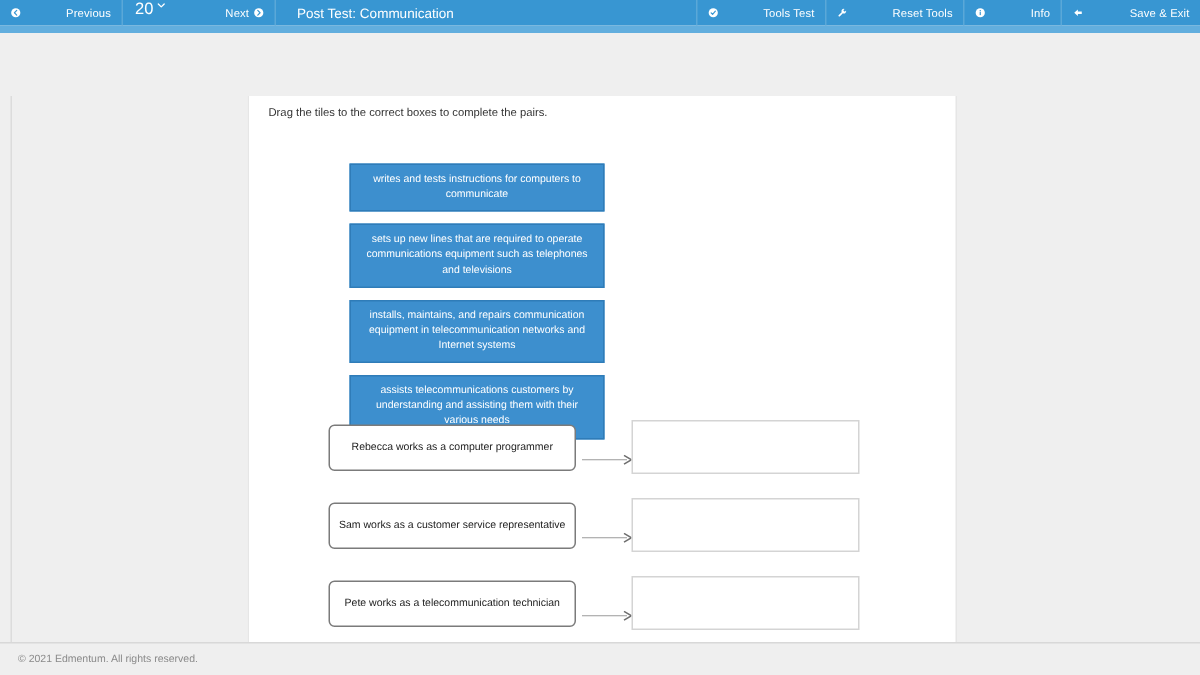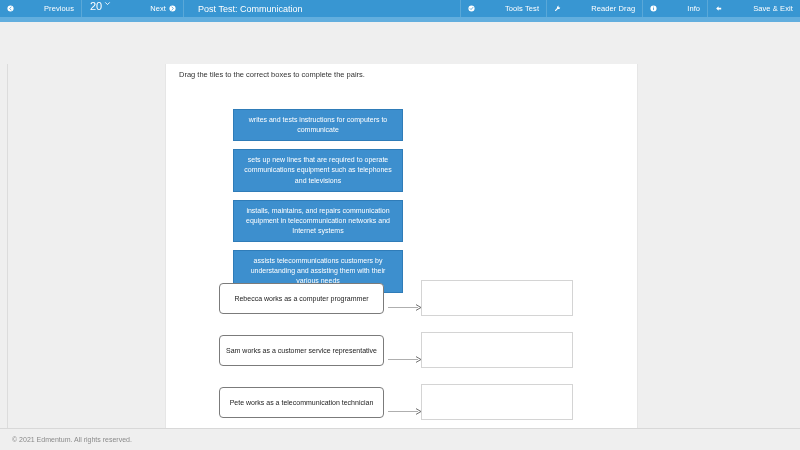--- a/index.html
+++ b/index.html
@@ -209,21 +209,21 @@
       </span>
       <span class="nav-label">Tools Test</span>
     </div>
 
     <div class="nav-btn">
       <span class="ico">
         <svg width="7" height="7" viewBox="0 0 16 16">
             <path d="M11.5 2.2 a3.6 3.6 0 0 0-4.4 4.9 L2.4 11.8 a1.3 1.3 0 0 0 1.8 1.8 l4.7-4.7 a3.6 3.6 0 0 0 4.9-4.4 L11.9 6.5 L9.5 4.1 Z" fill="#ffffff"></path>
           </svg>
       </span>
-      <span class="nav-label">Reader Drag</span>
+      <span class="nav-label">Reset Tools</span>
     </div>
 
     <div class="nav-btn">
       <span class="ico">
         <svg width="7" height="7" viewBox="0 0 16 16">
             <circle cx="8" cy="8" r="7" fill="#ffffff"></circle>
             <rect x="7.1" y="6.6" width="1.8" height="5" fill="#3896d2"></rect>
             <rect x="7.1" y="3.8" width="1.8" height="1.9" fill="#3896d2"></rect>
           </svg>
       </span>

